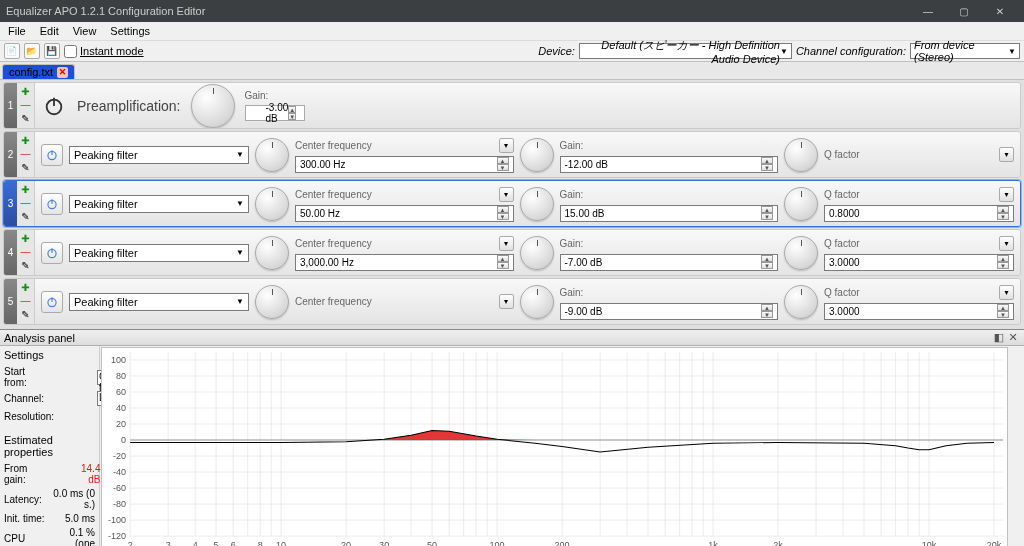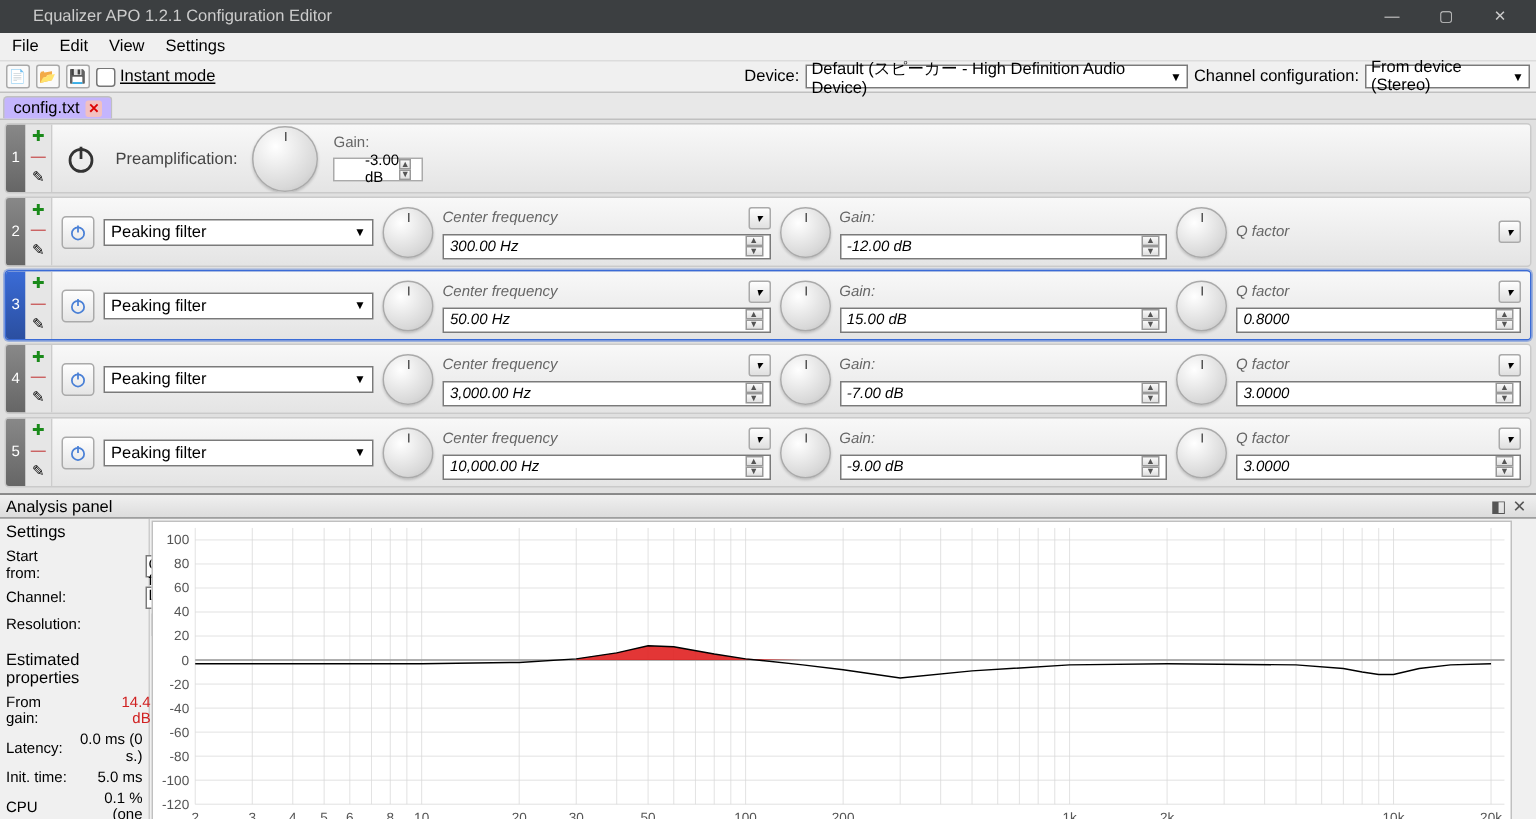--- a/index.html
+++ b/index.html
@@ -1,57 +1,57 @@
 <!DOCTYPE html>
 <html><head>
 <meta charset="utf-8">
 <style>
   * { box-sizing: border-box; margin: 0; padding: 0; font-family: "Segoe UI", Arial, sans-serif; }
   body { width: 1024px; height: 546px; background: #3c3f41; overflow: hidden; font-size: 11px; color: #000; }
-  .titlebar { height: 22px; background: #3c3f41; color: #ccc; display: flex; align-items: center; padding: 0 6px; margin-left: 16px; }
+  .titlebar { height: 22px; background: #3c3f41; color: #ccc; display: flex; align-items: center; padding: 0 6px; }
   .titlebar .title { flex: 1; font-size: 11px; }
   .titlebar .win-btn { width: 36px; text-align: center; color: #ccc; cursor: pointer; font-size: 10px; }
   .menubar { height: 18px; background: #f0f0f0; display: flex; align-items: center; padding: 0 2px; gap: 2px; font-size: 11px; }
   .menubar span { padding: 0 6px; cursor: pointer; }
   .toolbar { height: 22px; background: #f0f0f0; border-top: 1px solid #dcdcdc; border-bottom: 1px solid #c0c0c0; display: flex; align-items: center; padding: 0 4px; gap: 4px; }
   .toolbar .tb-btn { width: 16px; height: 16px; border: 1px solid #aaa; border-radius: 2px; display:inline-flex;align-items:center;justify-content:center;font-size:9px;background:#fafafa;}
   .toolbar label { display: flex; align-items: center; gap: 3px; font-size: 11px; text-decoration: underline; }
   .toolbar .spacer { flex: 1; }
-  .device-row { font-size: 11px; display: flex; align-items: center; gap: 4px; }
+  .device-row { font-size: 11px; display: flex; align-items: center; gap: 4px; font-style: italic; }
   .device-row select, .device-row .dd { border: 1px solid #7a7a7a; background: #fff; font-size: 11px; height: 16px; padding: 0 2px; }
   .tabbar { height: 18px; background: #e8e8e8; border-bottom: 1px solid #c0c0c0; display: flex; align-items: flex-end; padding: 0 2px; }
-  .tab { background: #c4b5fd; border: 1px solid #c0c0c0; border-bottom: none; padding: 1px 6px; font-size: 11px; display: flex; align-items: center; gap: 4px; border-radius: 3px 3px 0 0;}
+  .tab { background: #1d4ed8; border: 1px solid #c0c0c0; border-bottom: none; padding: 1px 6px; font-size: 11px; display: flex; align-items: center; gap: 4px; border-radius: 3px 3px 0 0;}
   .tab .close { color: #d00; font-weight: bold; cursor: pointer; background:#f2c0c0;border-radius:2px;width:11px;height:11px;display:inline-flex;align-items:center;justify-content:center;font-size:9px;}
   .filters { background: #e0e0e0; padding: 2px 3px; }
   .filter-row { display: flex; align-items: stretch; height: 47px; margin-bottom: 2px; border-radius: 3px; overflow: hidden; border: 1px solid #cacaca;}
   .filter-row.selected { border: 1px solid #3a6bd6; box-shadow: 0 0 0 1px rgba(58,107,214,.4);}
   .row-num { width: 13px; background: linear-gradient(#888,#666); color: #fff; font-size: 10px; display: flex; align-items: center; justify-content: center; }
   .row-num.selected { background: linear-gradient(#3a6bd6,#2b4fa0); }
   .row-ctrl { width: 18px; background: #e6e6e6; display: flex; flex-direction: column; align-items: center; justify-content: space-around; padding: 2px 0; border-right:1px solid #ccc;}
   .row-ctrl span { font-size: 10px; cursor: pointer; line-height: 1; }
   .plus{color:#1a8a1a;} .minus{color:#c03030;} .edit{font-size:9px;}
   .row-body { flex: 1; background: linear-gradient(#f8f8f8,#e4e4e4); display: flex; align-items: center; padding: 0 6px; gap: 6px; }
   .power-btn { width: 22px; height: 22px; border: 1px solid #aaa; border-radius: 3px; display: flex; align-items: center; justify-content: center; background: linear-gradient(#fefefe,#e5e5e5); }
   .power-btn svg { width: 14px; height: 14px; }
   .power-btn.big { width: 26px; height: 26px; border:none; background:none;}
   .big svg { width: 22px; height: 22px; }
   .filter-select { width: 180px; height: 18px; border: 1px solid #7a7a7a; background: #fff; font-size: 11px; padding: 0 4px; display:flex;align-items:center;justify-content:space-between;}
   .filter-select::after{content:"▼";font-size:8px;}
   .knob { width: 34px; height: 34px; border-radius: 50%; background: radial-gradient(circle at 35% 30%, #fff, #d8d8d8 70%, #bbb); border: 1px solid #aaa; position: relative; flex-shrink:0; box-shadow:0 1px 2px rgba(0,0,0,.2);}
   .knob.big { width: 44px; height: 44px; }
   .knob::before { content:""; position:absolute; left:50%; top:3px; width:1px; height:6px; background:#555; transform-origin: 0 14px; }
-  .param-block { flex: 1; display: flex; flex-direction: column; gap: 2px; min-width: 0; font-style: italic; }
+  .param-block { flex: 1; display: flex; flex-direction: column; gap: 2px; min-width: 0; }
   .param-label-row { display: flex; align-items: center; height: 17px; }
   .param-label { font-size: 10px; color: #666; flex: 1; }
   .dd-arrow { width: 15px; height: 15px; border: 1px solid #aaa; background: linear-gradient(#fefefe,#e0e0e0); display:flex;align-items:center;justify-content:center;font-size:8px;border-radius:2px;}
   .param-input { height: 17px; border: 1px solid #7a7a7a; background: #fff; font-size: 10px; padding: 0 4px; display: flex; align-items: center; justify-content: space-between; }
   .spinner { width: 12px; display: flex; flex-direction: column; font-size: 6px; line-height: 1; color: #555; }
   .spinner span{height:7px;display:flex;align-items:center;justify-content:center;border:1px solid #999;background:linear-gradient(#fafafa,#e0e0e0);cursor:pointer;}
   .preamp-row .row-body { gap: 10px; }
-  .preamp-label { font-size: 11px; color: #444; }
+  .preamp-label { font-size: 14px; color: #444; }
   .gain-block { display:flex;flex-direction:column;gap:4px; }
   .gain-block .label{font-size:10px;color:#666;}
   .gain-val { width: 60px; height: 16px; border: 1px solid #aaa; background: #fff; font-size: 10px; padding: 0 20px; display:flex;align-items:center;justify-content:space-between;}
   .analysis { border-top: 1px solid #888; }
   .analysis-header { height: 16px; background: linear-gradient(#f0f0f0,#dcdcdc); border-bottom: 1px solid #b0b0b0; display:flex;align-items:center;padding:0 4px;font-size:11px;}
   .analysis-header .sp{flex:1;}
   .analysis-header .hbtn{width:14px;text-align:center;color:#555;cursor:pointer;}
   .analysis-body { display: flex; height: 206px; background: #f0f0f0; }
   .settings-pane { width: 100px; padding: 3px 4px; font-size: 10px; display:flex;flex-direction:column;gap:3px;border-right:1px solid #ccc;}
   .settings-pane .sec-title{font-size:11px;margin-bottom:2px;}
@@ -85,21 +85,21 @@
   <span class="tb-btn">📄</span>
   <span class="tb-btn">📂</span>
   <span class="tb-btn">💾</span>
   <label>
     <input type="checkbox" style="">
     <span>Instant mode</span>
   </label>
   <div class="spacer"></div>
   <div class="device-row">
     <span>Device:</span>
-    <span class="dd" style="width:255px;display:flex;align-items:center;justify-content:space-between;padding:0 3px;">
+    <span class="dd" style="width:213px;display:flex;align-items:center;justify-content:space-between;padding:0 3px;text-align:right;">
       <span>Default (スピーカー - High Definition Audio Device)</span>
         <span style="font-size:8px;">▼</span>
     </span>
     <span>Channel configuration:</span>
     <span class="dd" style="width:110px;display:flex;align-items:center;justify-content:space-between;padding:0 3px;">
       <span>From device (Stereo)</span>
         <span style="font-size:8px;">▼</span>
     </span>
   </div>
 </div>
@@ -323,27 +323,20 @@
               <circle cx="12" cy="13" r="7" fill="none" stroke="#4a80d6" stroke-width="2"></circle>
               <line x1="12" y1="4" x2="12" y2="12" stroke="#4a80d6" stroke-width="2"></line>
             </svg>
       </div>
       <div class="filter-select">Peaking filter</div>
       <div class="knob"></div>
       <div class="param-block">
         <div class="param-label-row">
               <span class="param-label">Center frequency</span>
               <span class="dd-arrow">▾</span>
-            </div>
-        <div class="param-input">
-              <span>10,000.00 Hz</span>
-              <div class="spinner">
-                <span>▲</span>
-                <span>▼</span>
-              </div>
             </div>
       </div>
       <div class="knob"></div>
       <div class="param-block">
         <div class="param-label-row">
               <span class="param-label">Gain:</span>
             </div>
         <div class="param-input">
               <span>-9.00 dB</span>
               <div class="spinner">

